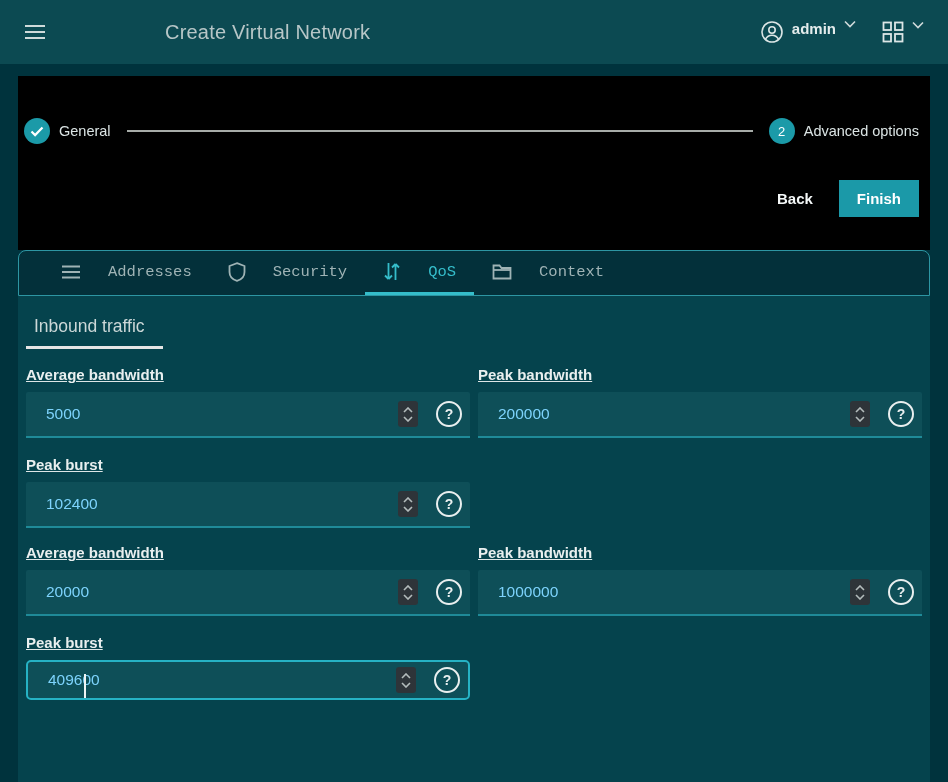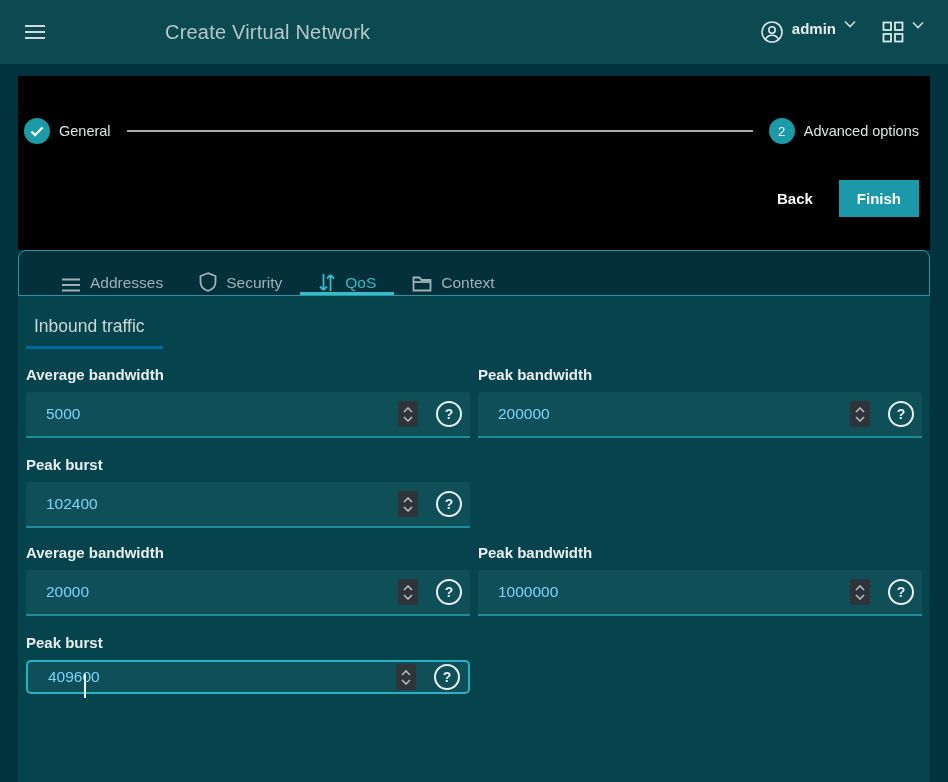--- a/index.html
+++ b/index.html
@@ -45,46 +45,46 @@
     padding:10px 18px; border-radius:0; cursor:pointer; font-family:inherit;
   }
 
   
   .tabbar {
     margin:0 18px; height:46px; background:#03303a;
     border:1px solid #2d96a3; border-radius:8px 8px 0 0;
     display:flex; align-items:stretch; padding-left:24px;
   }
   .tab {
-    display:flex; align-items:flex-end; gap:9px; padding:0 18px;
-    color:#9fb3b5; font-size:15.5px; cursor:pointer; border-bottom:3px solid transparent;
+    display:flex; align-items:center; gap:27px; padding:0 18px;
+    color:#9fb3b5; font-size:15.5px; cursor:pointer; border-bottom:3px solid transparent;font-family:Liberation Mono, monospace;
   }
   .tab.active { color:#35bdca; border-bottom-color:#35bdca; }
 
   
   .content {
     margin:0 18px; background:#05434d; min-height:486px;
     padding:20px 8px 24px 8px;
   }
   .section-title {
     display:inline-block; font-size:17.5px; font-weight:400; color:#ccd8d8;
-    padding:0 18px 9px 8px; border-bottom:3px solid #0369a1; margin-bottom:17px;
-  }
-  .fields { display:grid; grid-template-columns:1fr 1fr; column-gap:8px; row-gap:18px; margin-bottom:16px; }
+    padding:0 18px 9px 8px; border-bottom:3px solid #e5e5e5; margin-bottom:17px;
+  }
+  .fields { display:grid; grid-template-columns:1fr 1fr; column-gap:8px; row-gap:18px; margin-bottom:16px;text-decoration:underline; }
   .field-label { font-size:15px; font-weight:700; color:#e9efef; margin-bottom:9px; }
   .input-box {
     position:relative; height:46px; background:#0e4f58;
     border-bottom:2px solid #1f8a98; border-radius:2px 2px 0 0;
   }
   .input-box input {
     width:100%; height:100%; background:transparent; border:none; outline:none;
     color:#7dd3fc; font-size:15.5px; font-family:inherit; padding:0 96px 0 20px;
   }
   .input-box.focused {
-    border:2px solid #26b2c4; border-radius:5px; height:34px;
+    border:2px solid #26b2c4; border-radius:5px; height:40px;
   }
   .num-stepper {
     position:absolute; right:52px; top:50%; transform:translateY(-50%);
     width:20px; height:26px; background:#2e3439; border-radius:3px;
     display:flex; flex-direction:column; align-items:center; justify-content:center;
     gap:3px; color:#b3bcbc; cursor:pointer; border:none;
   }
   .help-icon {
     position:absolute; right:8px; top:50%; transform:translateY(-50%);
     width:26px; height:26px; border-radius:50%; border:2px solid #e9efef;

